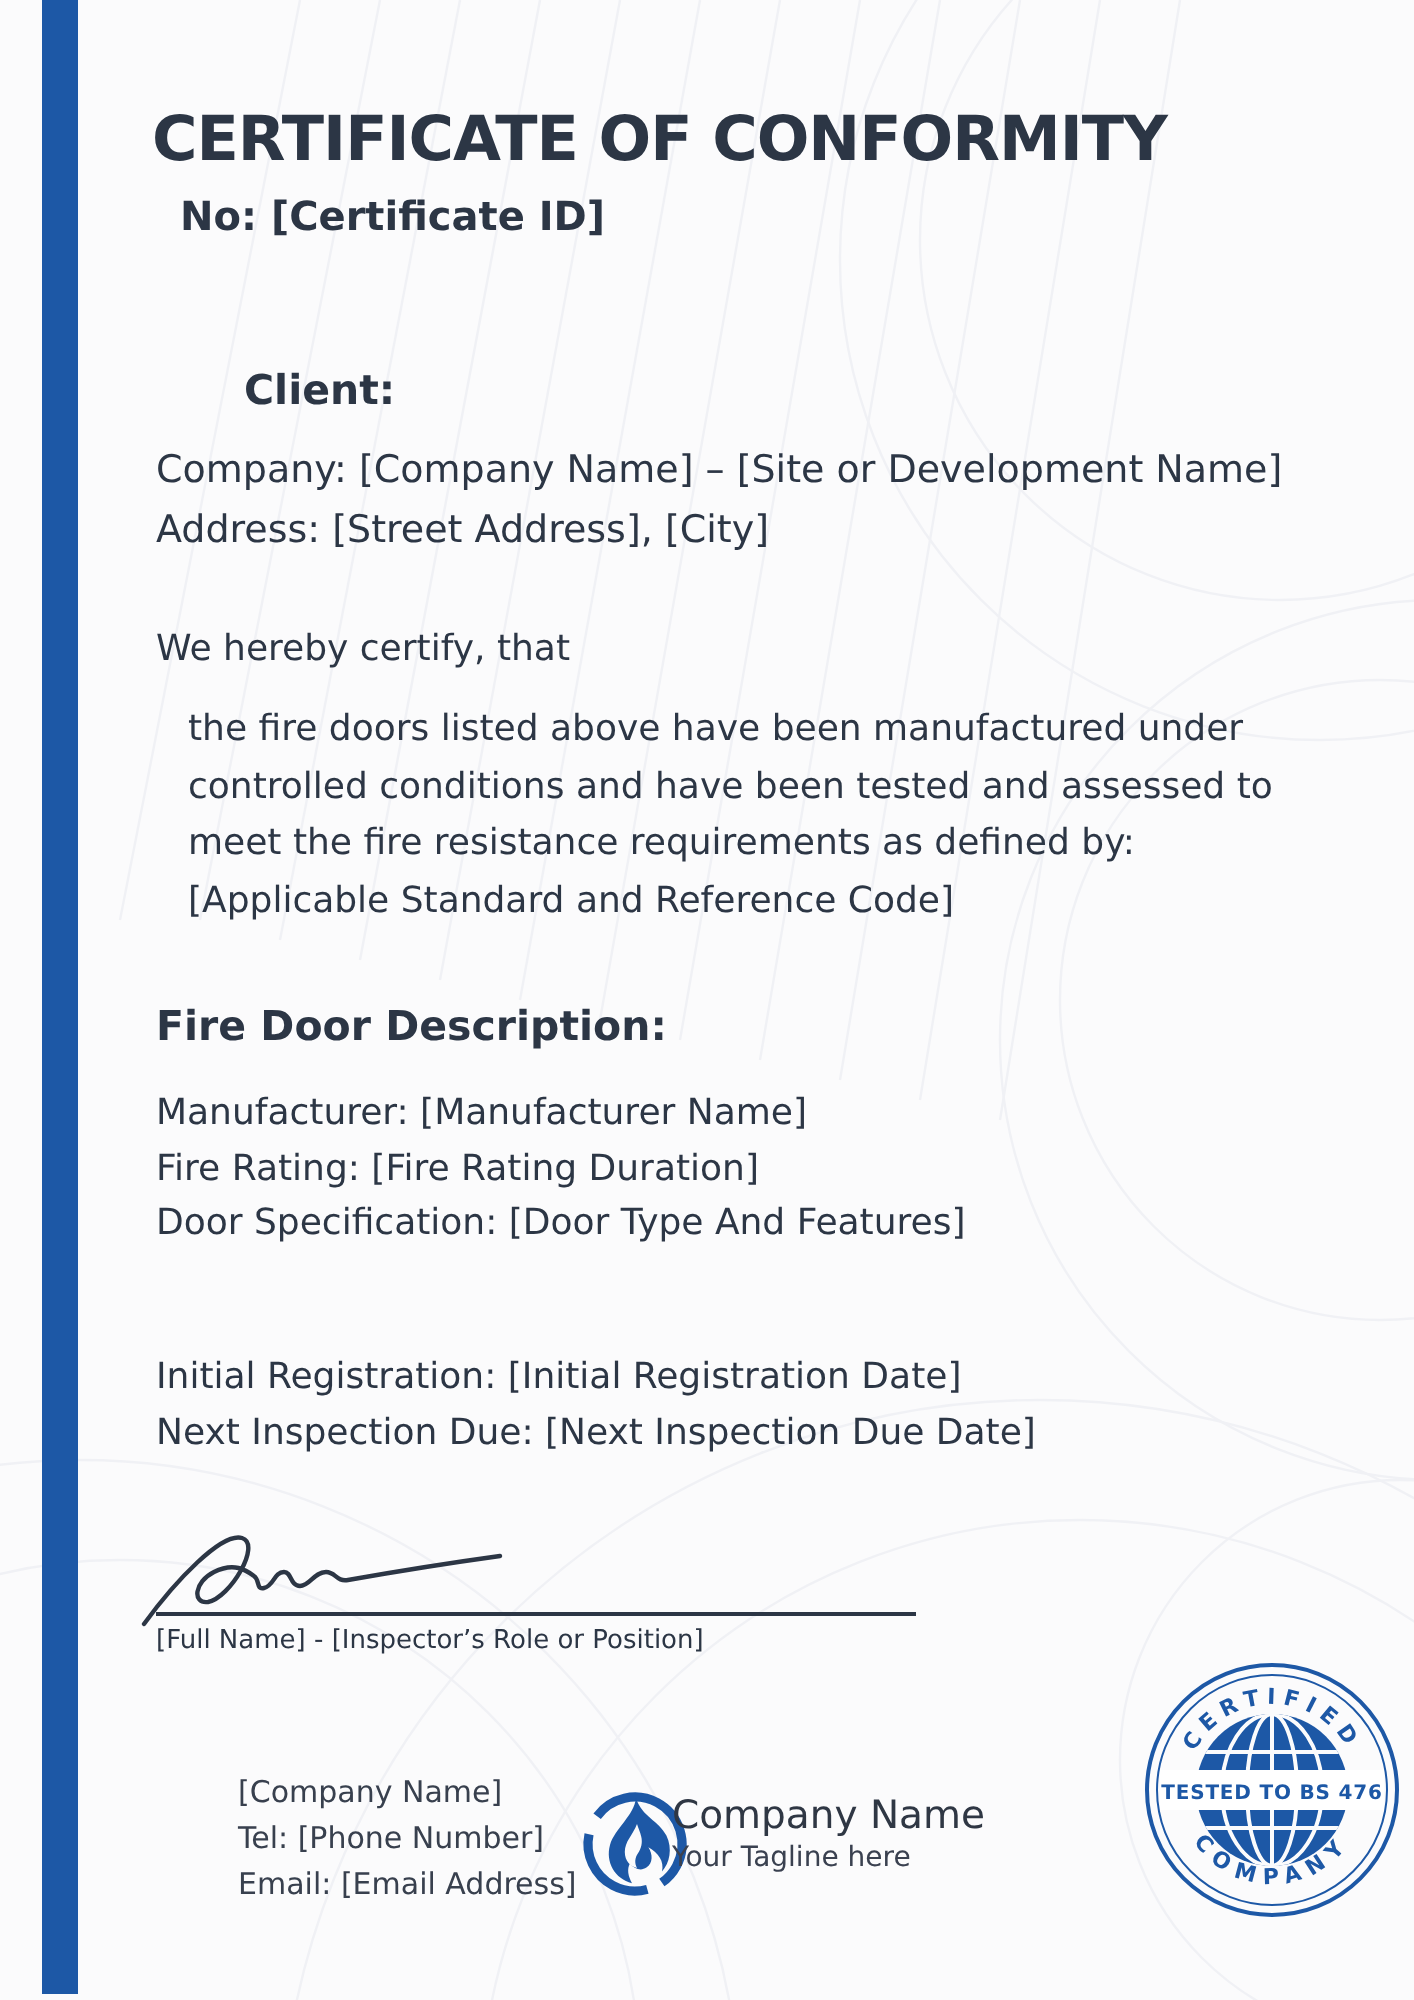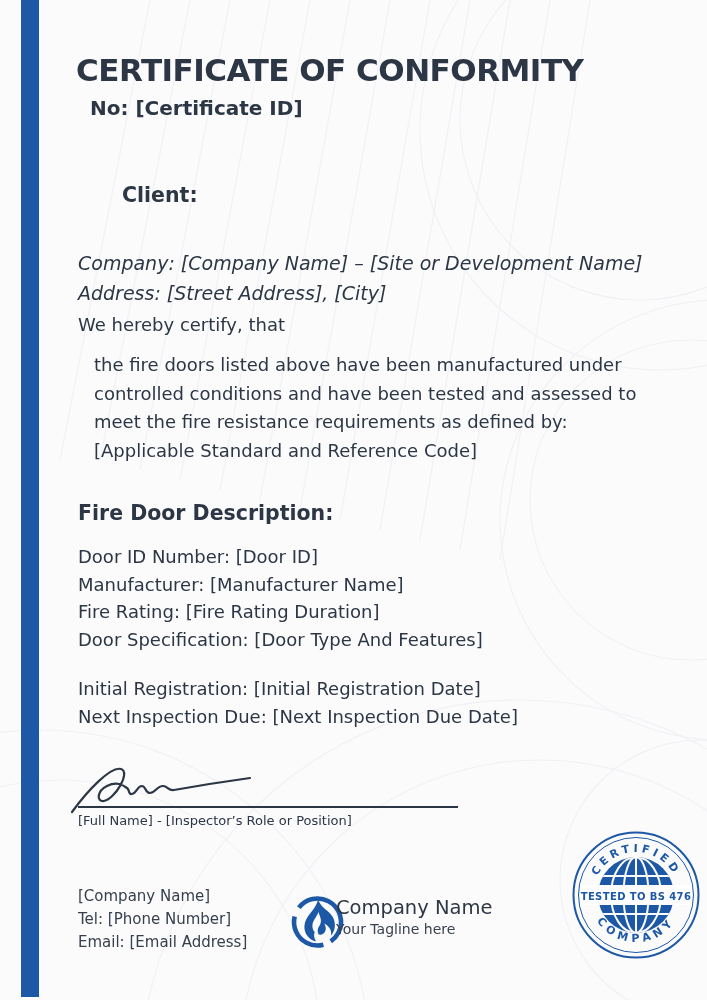--- a/index.html
+++ b/index.html
@@ -10,35 +10,35 @@
     overflow:hidden;
     font-family:"DejaVu Sans","Liberation Sans",sans-serif;
     color:#2c3645;
   }
   .bg-pattern{position:absolute;left:0;top:0;width:707px;height:1000px;}
   .accent-bar{position:absolute;left:21px;top:0;width:18px;height:997px;}
   .abs{position:absolute;}
   .title{left:76px;top:52px;font-size:31px;font-weight:700;letter-spacing:-0.5px;white-space:nowrap;}
   .cert-no{left:90px;top:96px;font-size:20px;font-weight:700;white-space:nowrap;}
   .client-heading{left:78px;top:183px;font-size:20.5px;font-weight:700;margin-left:44px;}
-  .client-lines{left:78px;top:220px;font-size:19px;font-style:italic;line-height:30px;margin-top:28px;}
+  .client-lines{left:78px;top:220px;font-size:19px;line-height:30px;}
   .client-lines div{white-space:nowrap;}
   .certify-intro{left:78px;top:314px;font-size:18px;}
   .certify-body{left:78px;top:351px;font-size:18px;line-height:28.5px;}
   .certify-body div{white-space:nowrap;margin-left:16px;}
   .fd-heading{left:78px;top:501px;font-size:20.5px;font-weight:700;}
   .fd-details{left:78px;top:543px;font-size:18px;line-height:27.6px;}
   .fd-details div{white-space:nowrap;}
   .fd-reg{left:78px;top:675px;font-size:18px;line-height:27.6px;}
   .fd-reg div{white-space:nowrap;}
   .sig-scribble{left:70px;top:754px;}
   .sig-line{left:78px;top:806px;width:380px;border-top:2px solid #2c3645;height:0;}
   .sig-name{left:78px;top:813px;font-size:13px;white-space:nowrap;}
   .footer-contact{left:78px;top:885px;font-size:15px;line-height:23px;color:#38404e;}
-  .footer-contact div{white-space:nowrap;}
+  .footer-contact div{white-space:nowrap;margin-left:41px;}
   .logo-icon{left:289px;top:891px;}
   .logo-text{left:336px;top:896px;}
   .logo-name{font-size:19.5px;color:#2f3744;white-space:nowrap;}
   .logo-tagline{font-size:14px;color:#3a4150;margin-top:2px;white-space:nowrap;}
   .seal{left:570px;top:829px;}
 </style>
 </head>
 <body>
 
 <div class="page">
@@ -83,21 +83,20 @@
   <div class="abs certify-intro">We hereby certify, that</div>
   <div class="abs certify-body">
     <div>the fire doors listed above have been manufactured under</div>
     <div>controlled conditions and have been tested and assessed to</div>
     <div>meet the fire resistance requirements as defined by:</div>
     <div>[Applicable Standard and Reference Code]</div>
   </div>
 
   <div class="abs fd-heading">Fire Door Description:</div>
   <div class="abs fd-details">
-    <div>Door ID Number: [Door ID]</div>
     <div>Manufacturer: [Manufacturer Name]</div>
     <div>Fire Rating: [Fire Rating Duration]</div>
     <div>Door Specification: [Door Type And Features]</div>
   </div>
   <div class="abs fd-reg">
     <div>Initial Registration: [Initial Registration Date]</div>
     <div>Next Inspection Due: [Next Inspection Due Date]</div>
   </div>
 
   <svg class="abs sig-scribble" width="210" height="62" viewBox="0 0 210 62" fill="none">

